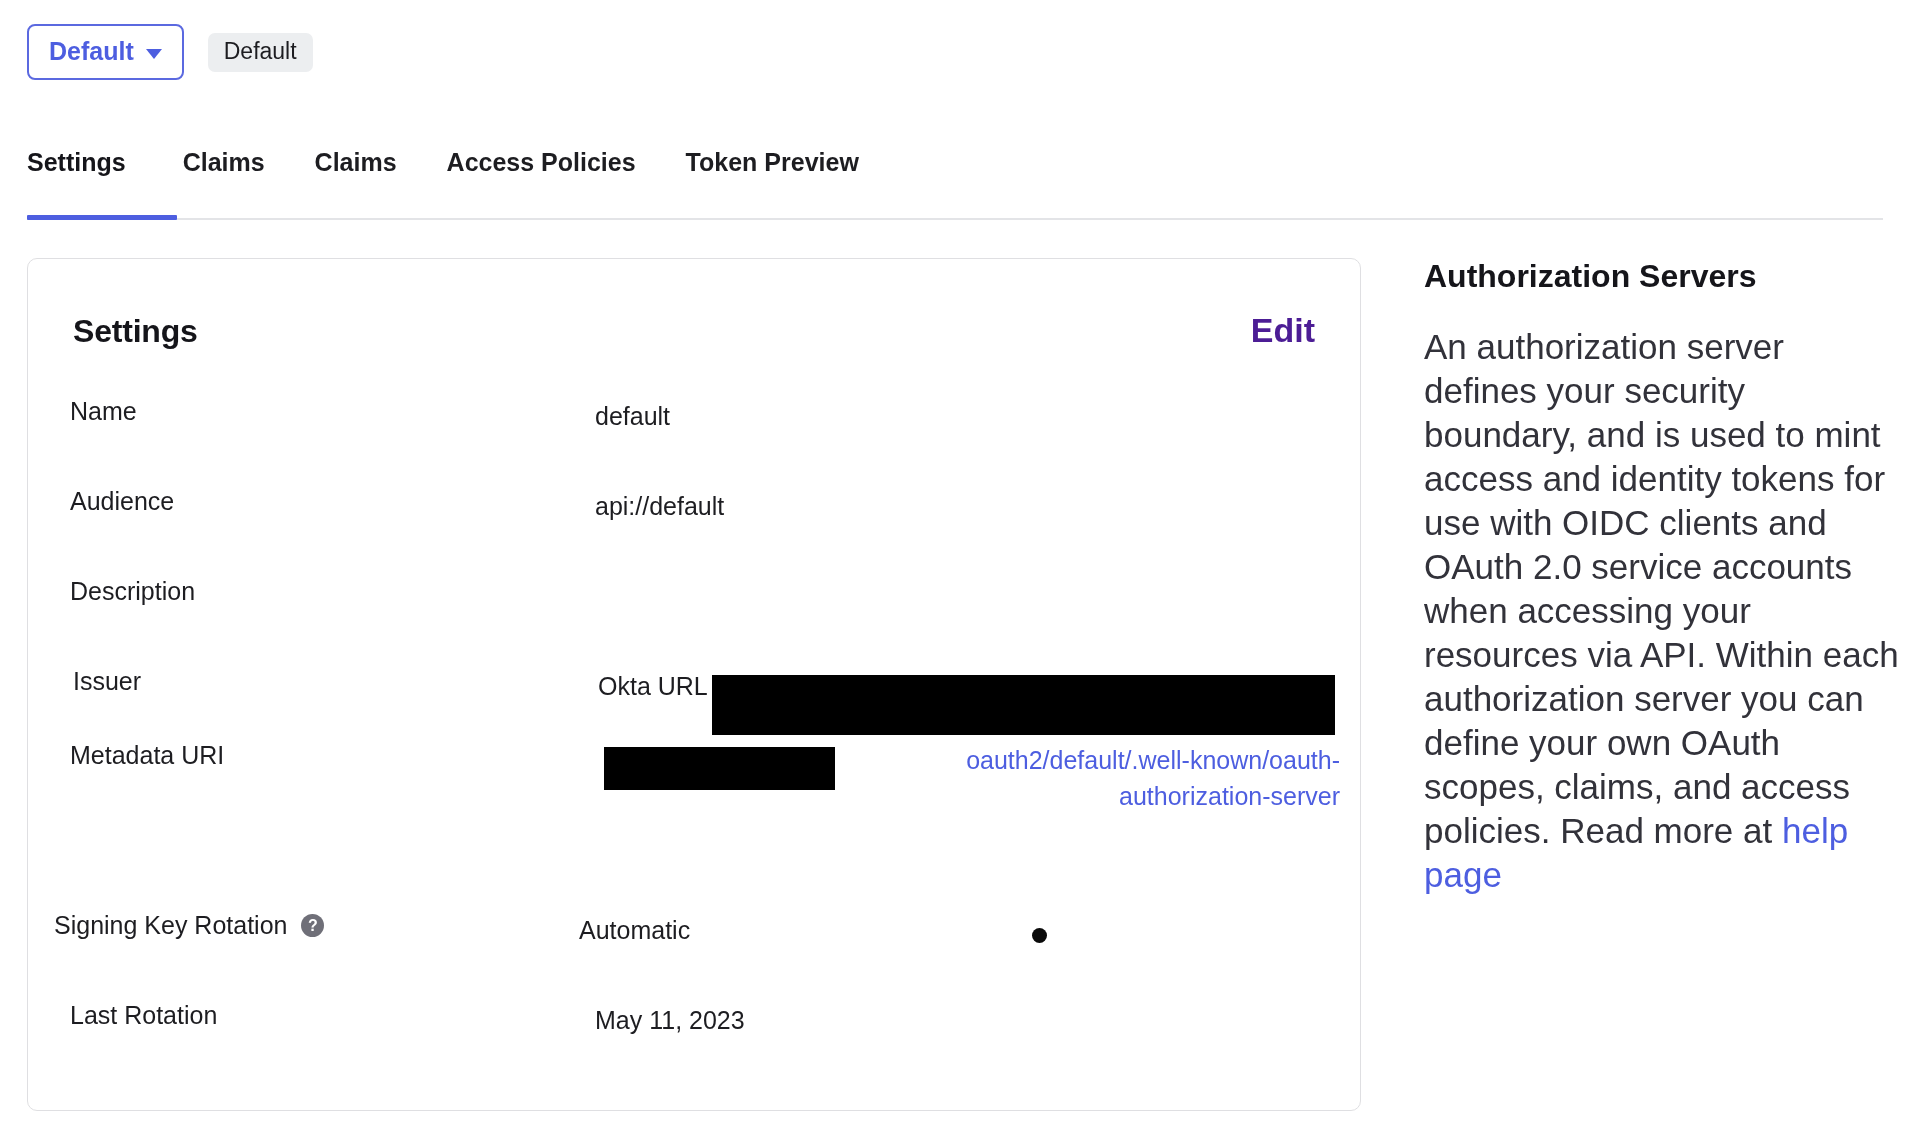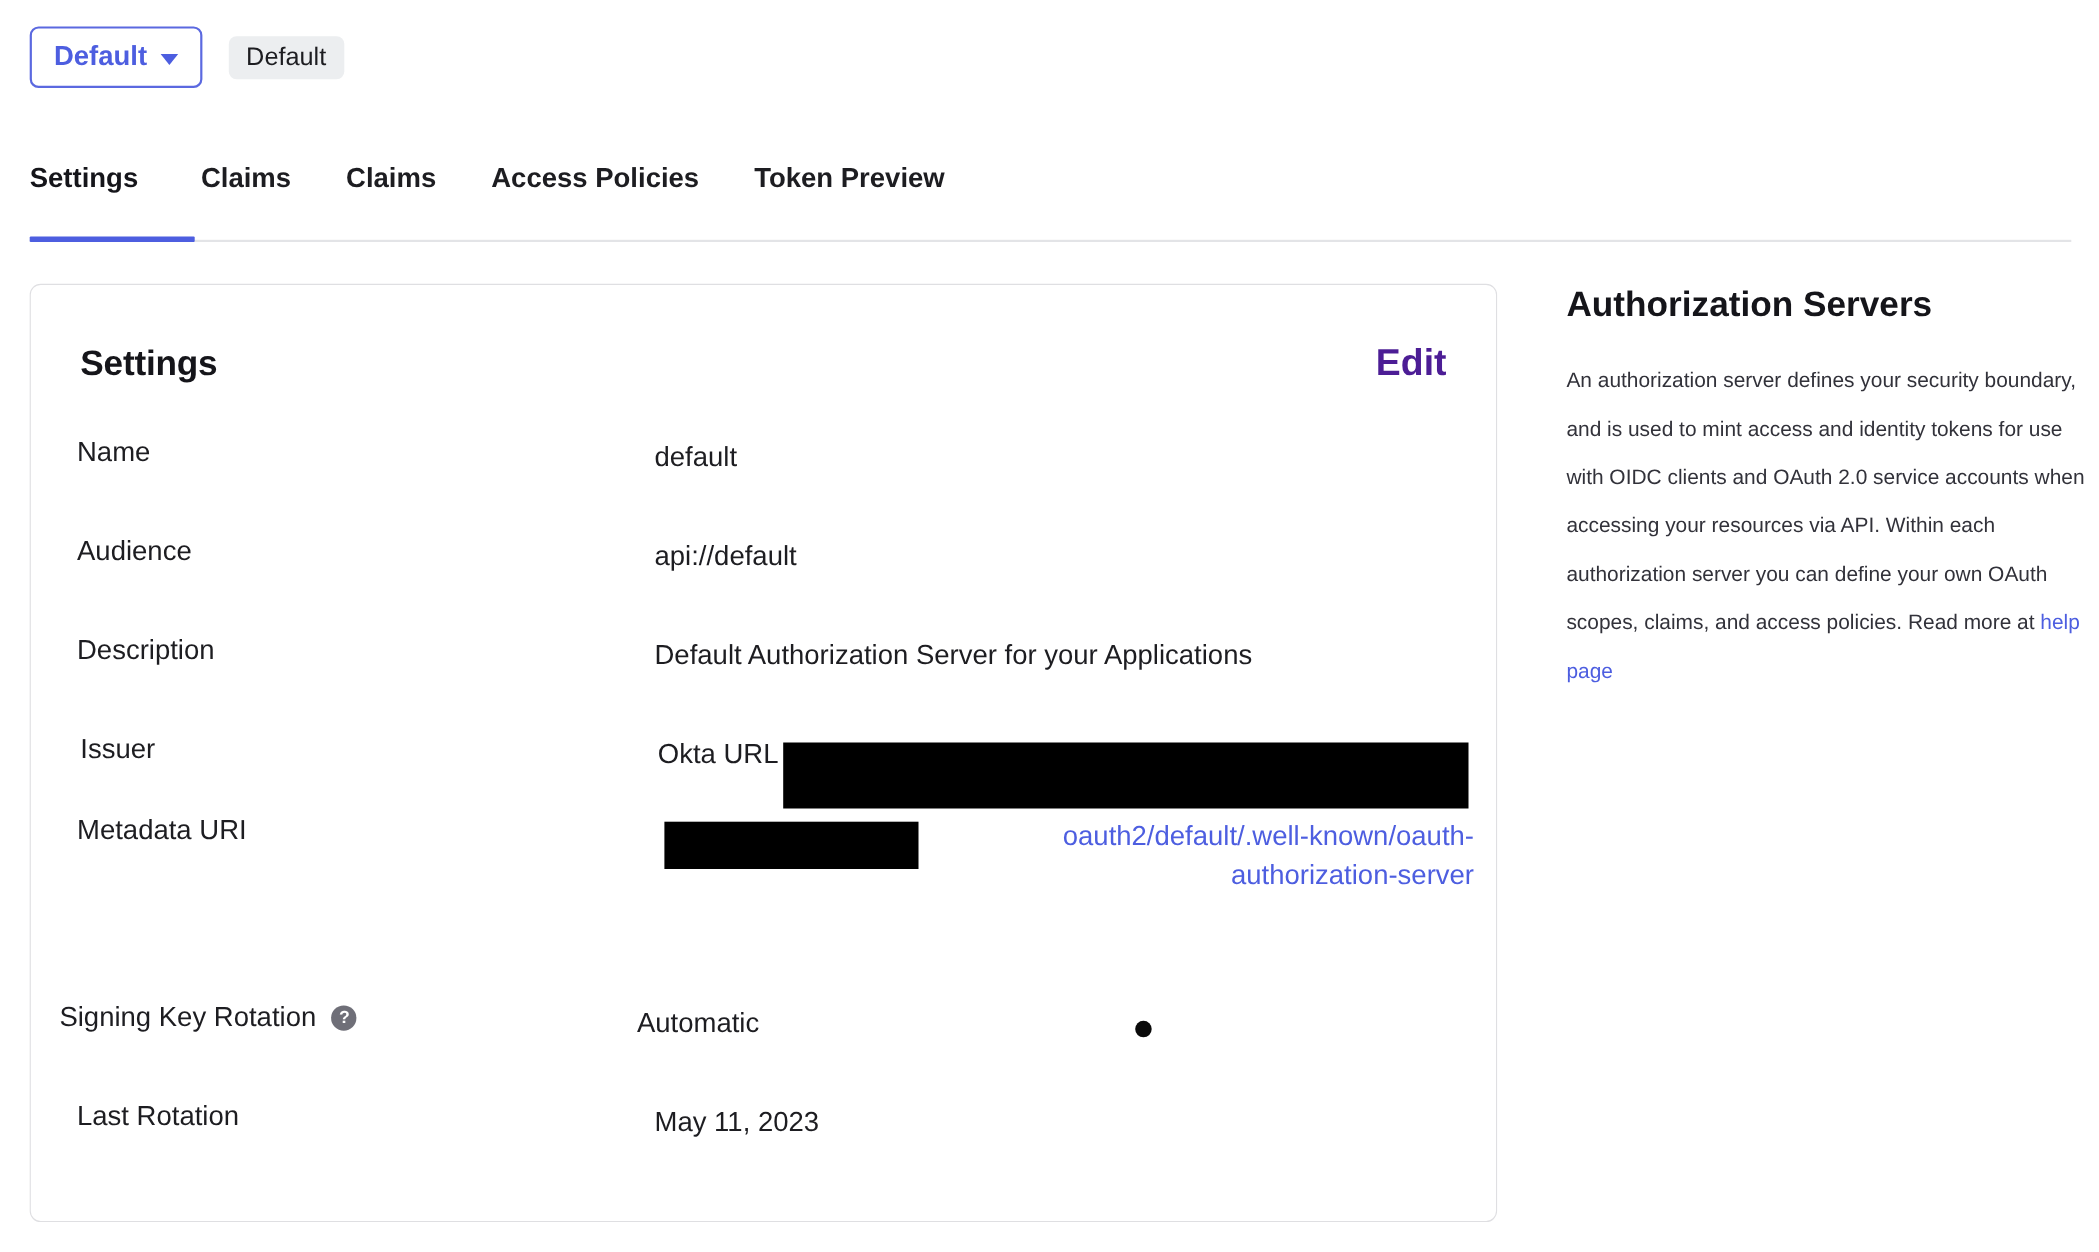--- a/index.html
+++ b/index.html
@@ -210,21 +210,21 @@
     top: 258px;
     width: 480px;
   }
   .info-title {
     font-size: 32px;
     font-weight: bold;
     color: #15151a;
     margin-bottom: 30px;
   }
   .info-body {
-    font-size: 19px;
+    font-size: 35px;
     line-height: 44px;
     color: #32323a;
   }
   .info-body .inline-link {
     color: #4d5ee0;
     cursor: pointer;
   }
 </style>
 </head>
 <body>
@@ -261,21 +261,20 @@
     <div class="row-value">api://default</div>
   </div>
 
   <div class="row" style="left:70px; top:398px; width:1270px;">
     <div class="row-label">Name</div>
     <div class="row-value">default</div>
   </div>
 
   <div class="row" style="left:70px; top:578px; width:1270px;">
     <div class="row-label">Description</div>
-    <div class="row-value">Default Authorization Server for your Applications</div>
   </div>
 
   <div class="row" style="left:73px; top:668px; width:1270px;">
     <div class="row-label">Issuer</div>
     <div class="row-value">Okta URL</div>
   </div>
   <div class="redaction-issuer"></div>
 
   <div class="row" style="left:70px; top:742px; width:1270px;text-align:right;">
     <div class="row-label">Metadata URI</div>

